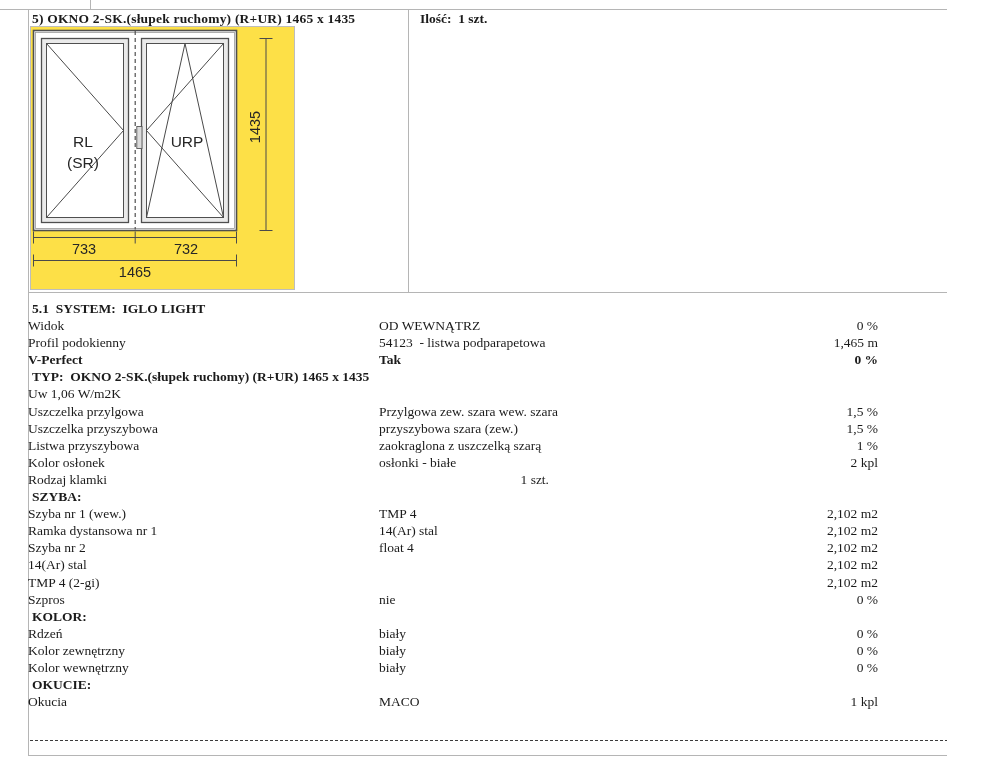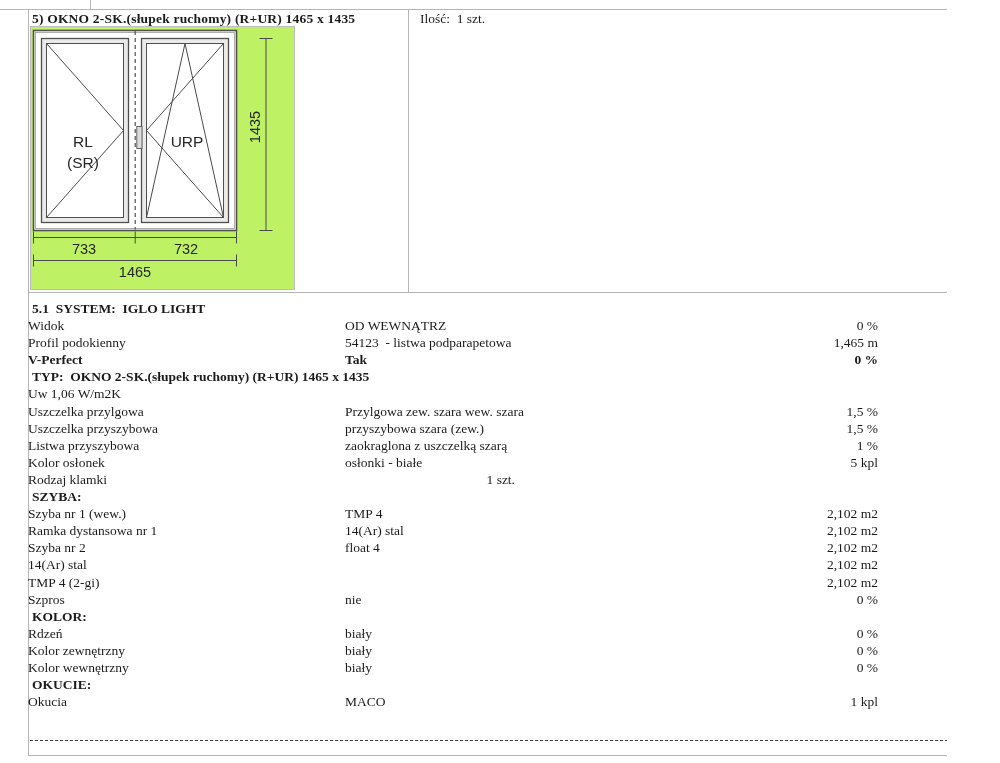--- a/index.html
+++ b/index.html
@@ -7,30 +7,30 @@
     position:relative;width:947px;height:763px;background:#ffffff;
     font-family:"Liberation Serif", serif;color:#1b1b1b;overflow:hidden;
   }
   .hline{position:absolute;height:1px;background:#b5b5b5;}
   .vline{position:absolute;width:1px;background:#b5b5b5;}
   .header-title{
     position:absolute;top:11px;left:32px;font-size:13.5px;font-weight:bold;
     white-space:pre;letter-spacing:0.2px;
   }
   .header-qty{
-    position:absolute;top:11px;left:420px;font-size:13.5px;font-weight:normal;white-space:pre;
+    position:absolute;top:11px;left:420px;font-size:13.5px;font-weight:bold;white-space:pre;
   }
   .drawing-box{
     position:absolute;left:30px;top:26px;width:265px;height:264px;
-    border:1px solid #bdbdbd;box-sizing:border-box;background:#bef264;
+    border:1px solid #bdbdbd;box-sizing:border-box;background:#fde047;
   }
   .spec{
     position:absolute;left:28px;top:300px;width:956px;font-size:13.5px;
   }
-  .spec-row{display:flex;height:17.1px;line-height:17.1px;white-space:pre;}
+  .spec-row{display:flex;height:17.1px;line-height:17.1px;white-space:pre;gap:34px;}
   .spec-row .c-label{flex:0 0 317px;padding-left:0;box-sizing:border-box;overflow:visible;}
   .spec-row .c-value{flex:1 1 auto;}
   .spec-row .c-qty{flex:0 0 170px;text-align:right;margin-right:106px;}
   .spec-row.bold{font-weight:bold;}
   .spec-row.section .c-label{flex:0 0 auto;padding-left:4px;}
   .dashed-sep{
     position:absolute;left:30px;top:740px;width:958px;height:0;
     border-top:1px dashed #3c3c3c;
   }
 </style>
@@ -142,21 +142,21 @@
 
     <div class="spec-row">
       <span class="c-label">Listwa przyszybowa</span>
       <span class="c-value">zaokraglona z uszczelką szarą</span>
       <span class="c-qty">1 %</span>
     </div>
 
     <div class="spec-row">
       <span class="c-label">Kolor osłonek</span>
       <span class="c-value">osłonki - białe</span>
-      <span class="c-qty">5 kpl</span>
+      <span class="c-qty">2 kpl</span>
     </div>
 
     <div class="spec-row">
       <span class="c-label">Rodzaj klamki</span>
       <span class="c-qty">1 szt.</span>
     </div>
 
     <div class="spec-row bold section">
       <span class="c-label">SZYBA:</span>
       <span class="c-value"></span>

